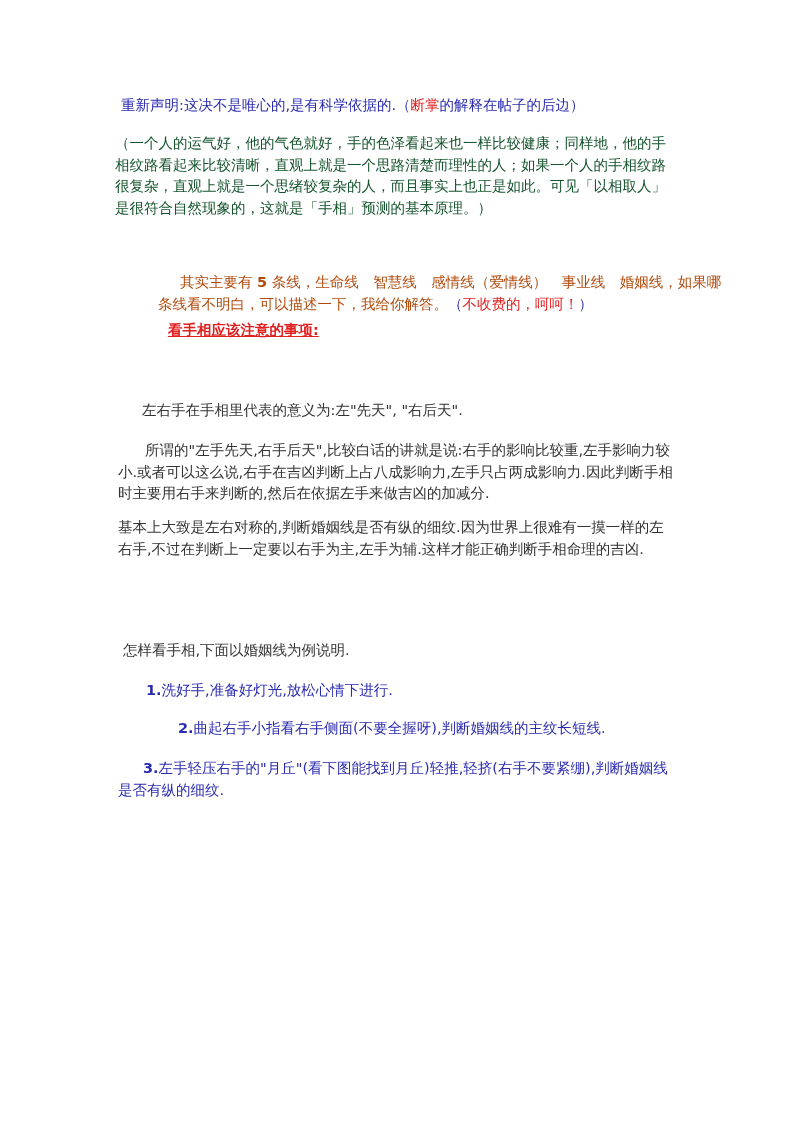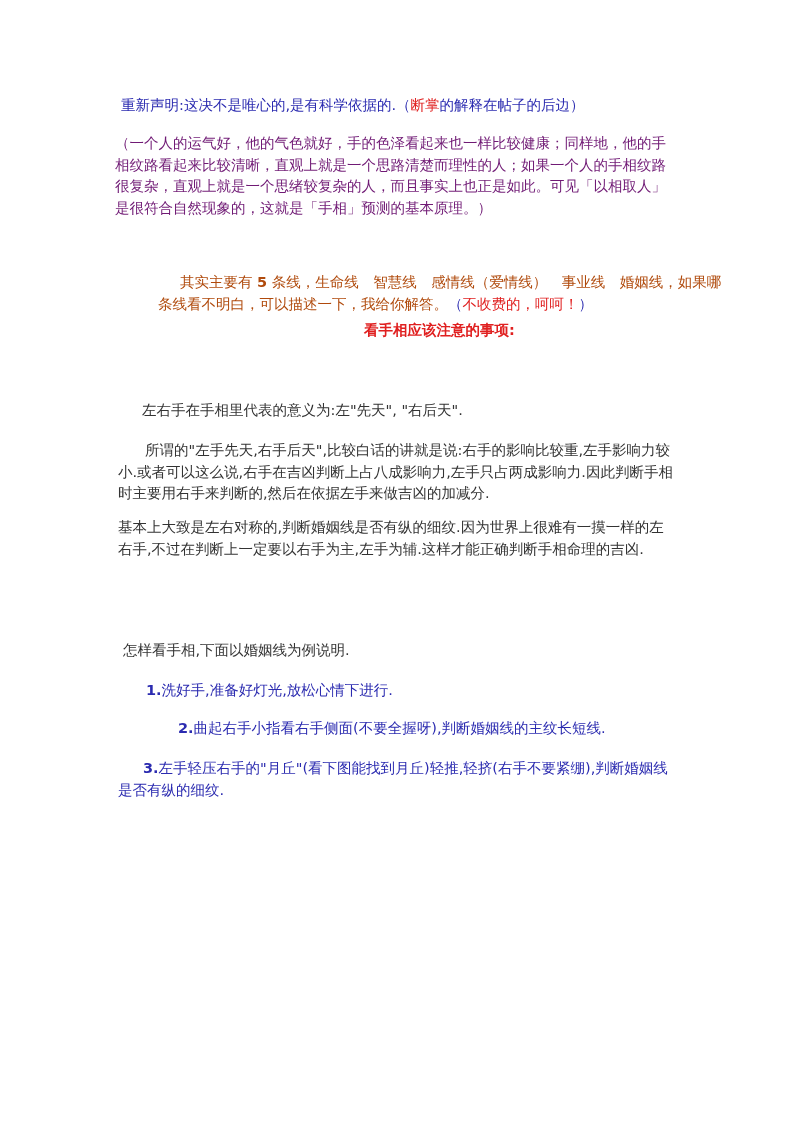--- a/index.html
+++ b/index.html
@@ -1,42 +1,42 @@
 <!DOCTYPE html>
 <html><head>
   <meta charset="utf-8">
   <style>
     html, body { margin: 0; padding: 0; background: #ffffff; }
     body { width: 793px; height: 1122px; position: relative; overflow: hidden;
            font-family: "DejaVu Sans", "Liberation Sans", sans-serif; }
     .page { position: absolute; left: 0; top: 0; width: 793px; height: 1122px; }
     .p { position: absolute; left: 121px; width: 555px; font-size: 14.5px; line-height: 21.5px; margin: 0; }
     .blue { color: #2b2bb0; }
-    .red { color: #e02020; text-align: center; }
-    .purple { color: #701a75; }
+    .red { color: #e02020; }
+    .purple { color: #14532d; }
     .brown { color: #b04a0c; }
     .gray { color: #333333; }
     .num { font-weight: bold; }
   </style>
 </head>
 <body>
 
 <div class="page">
 
   <p class="p blue" style="top:95px;">
     <span>重新声明:这决不是唯心的,是有科学依据的.（</span><span class="red">断掌</span><span>的解释在帖子的后边）</span>
   </p>
 
   <p class="p purple" style="top:133px; left:115px; width:562px;">（一个人的运气好，他的气色就好，手的色泽看起来也一样比较健康；同样地，他的手相纹路看起来比较清晰，直观上就是一个思路清楚而理性的人；如果一个人的手相纹路很复杂，直观上就是一个思绪较复杂的人，而且事实上也正是如此。可见「以相取人」是很符合自然现象的，这就是「手相」预测的基本原理。）</p>
 
   <p class="p brown" style="top:272px; left:115px; width:565px; text-indent:22px;margin-left:43px;">
     <span>其实主要有 </span><span class="num">5</span><span> 条线，生命线　智慧线　感情线（爱情线）　事业线　婚姻线，如果哪条线看不明白，可以描述一下，我给你解答。</span><span class="blue">（</span><span class="red">不收费的，呵呵！</span><span class="blue">）</span>
   </p>
 
-  <p class="p red" style="top:320px; left:162px; font-weight:bold;">看手相应该注意的事项:</p>
+  <p class="p red" style="top:320px; left:168px; font-weight:bold;text-decoration:underline;">看手相应该注意的事项:</p>
 
 
   <p class="p gray" style="top:400px; left:142px;">左右手在手相里代表的意义为:左"先天", "右后天".</p>
 
   <p class="p gray" style="top:440px; left:118px; width:560px; text-indent:27px;">所谓的"左手先天,右手后天",比较白话的讲就是说:右手的影响比较重,左手影响力较小.或者可以这么说,右手在吉凶判断上占八成影响力,左手只占两成影响力.因此判断手相时主要用右手来判断的,然后在依据左手来做吉凶的加减分.</p>
 
   <p class="p gray" style="top:517px; left:118px; width:560px;">基本上大致是左右对称的,判断婚姻线是否有纵的细纹.因为世界上很难有一摸一样的左右手,不过在判断上一定要以右手为主,左手为辅.这样才能正确判断手相命理的吉凶.</p>
 
 
   <p class="p gray" style="top:640px; left:123px;">怎样看手相,下面以婚姻线为例说明.</p>

